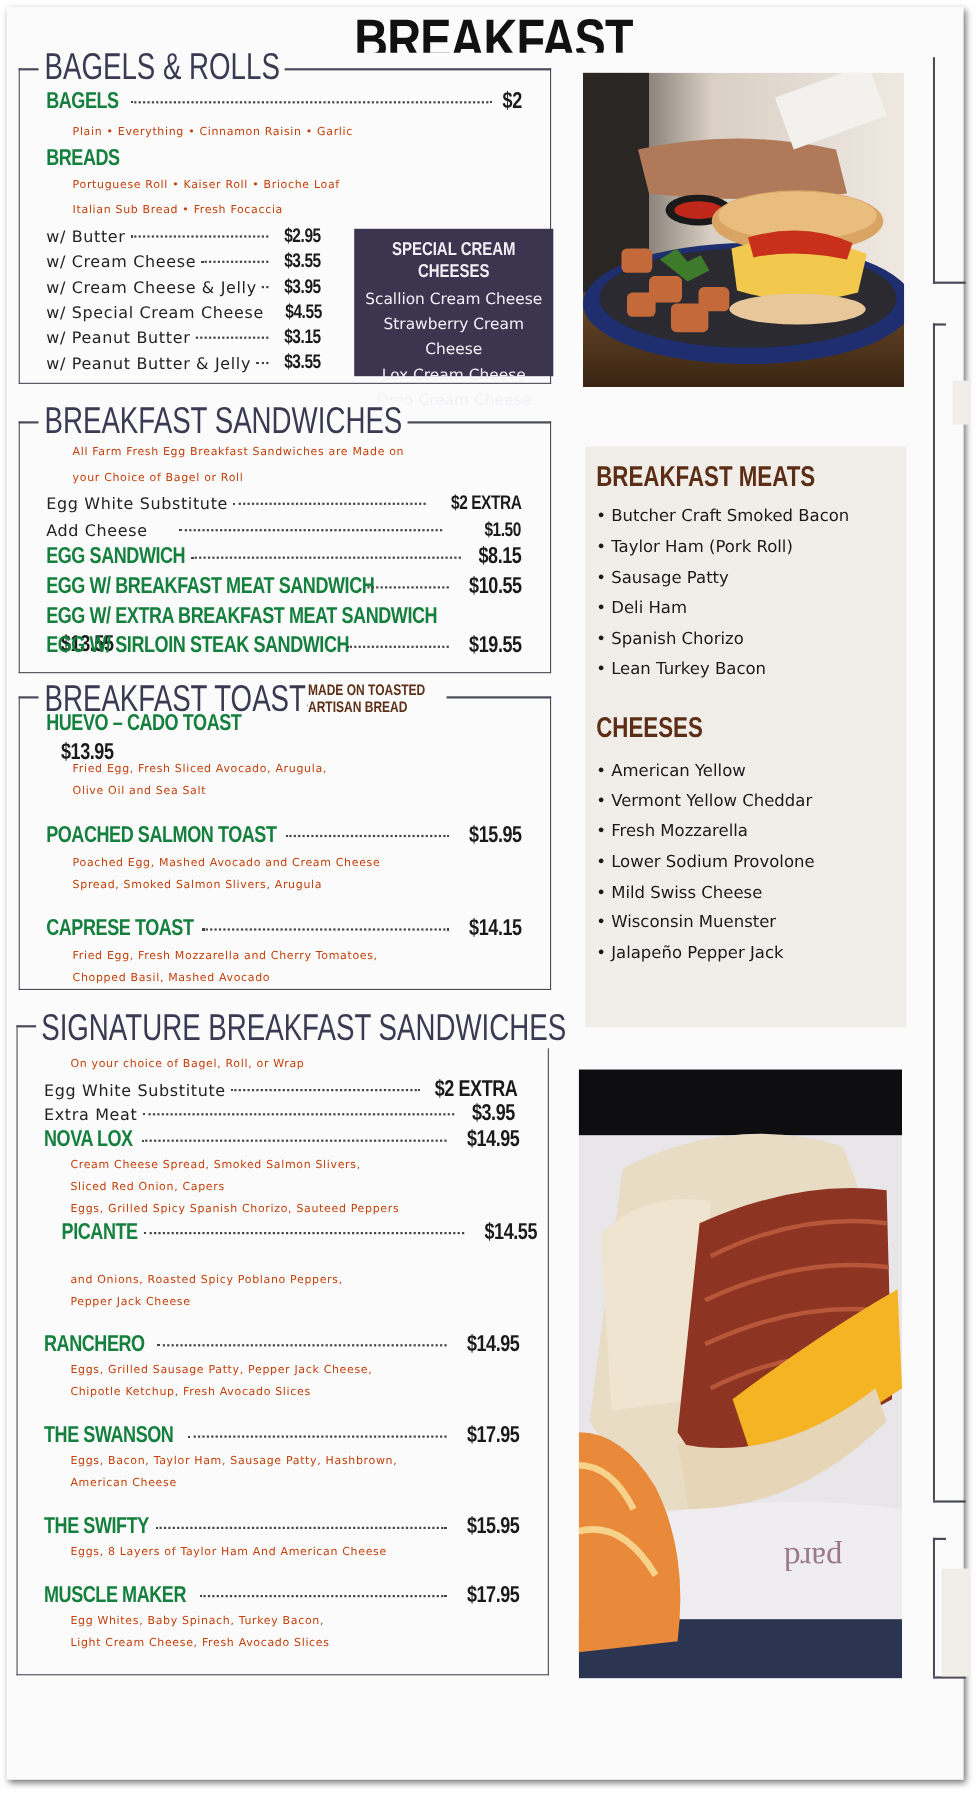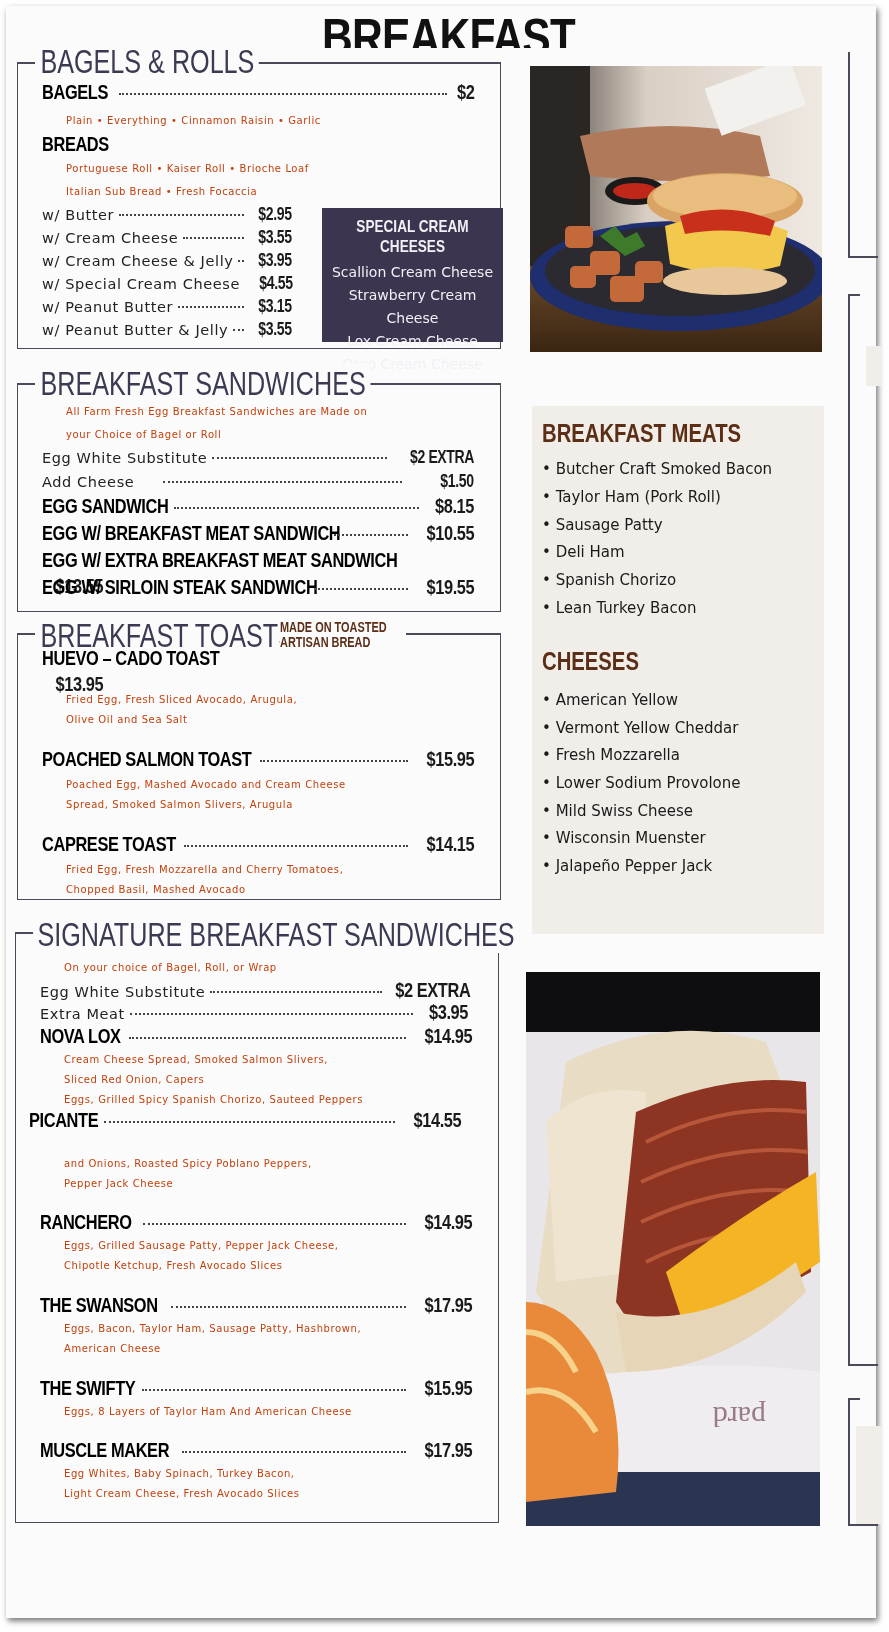--- a/index.html
+++ b/index.html
@@ -35,21 +35,21 @@
   }
   .sec-title {
     position: absolute; font-family: "Liberation Sans", sans-serif; color: #3a3a52;
     font-size: 34px; line-height: 38px; white-space: nowrap; letter-spacing: 0px;
     transform: scaleX(0.74); transform-origin: left center; background: #fbfbfb; padding: 0 6px;
   }
   .row {
     position: absolute; display: flex; align-items: baseline; white-space: nowrap;
   }
   .item-name {
-    font-family: "Liberation Sans", sans-serif; font-weight: bold; color: #000000;
+    font-family: "Liberation Sans", sans-serif; font-weight: bold; color: #15803d;
     font-size: 21px; letter-spacing: -0.5px;
   }
   .dots {
     flex: 1; border-bottom: 2px dotted #444; margin: 0 5px; height: 0; transform: translateY(-4px);
   }
   .price {
     font-family: "Liberation Sans", sans-serif; font-weight: bold; color: #1a1a1a; font-size: 21px; letter-spacing: -0.5px;
   }
   .desc {
     position: absolute; font-size: 10px; color: #c2410c; line-height: 20px; letter-spacing: 0.6px; white-space: nowrap; margin-left: 24px;
@@ -232,21 +232,21 @@
     </div>
 
     <div class="row" style="left:34px; top:1018px; width:432px;">
       <span class="item-name"><span class="squish">NOVA LOX</span></span>
       <span class="dots" style="margin-left:-14px;"></span>
       <span class="price"><span class="squish-r">$14.95</span></span>
     </div>
     <div class="desc" style="left:34px; top:1044px;">Cream Cheese Spread, Smoked Salmon Slivers,</div>
     <div class="desc" style="left:34px; top:1064px;">Sliced Red Onion, Capers</div>
 
-    <div class="row" style="left:23px; top:1102px; width:432px;justify-content:flex-end;">
+    <div class="row" style="left:50px; top:1102px; width:432px;justify-content:flex-end;">
       <span class="item-name"><span class="squish">PICANTE</span></span>
       <span class="dots" style="margin-left:-14px;"></span>
       <span class="price"><span class="squish-r">$14.55</span></span>
     </div>
     <div class="desc" style="left:34px; top:1084px;">Eggs, Grilled Spicy Spanish Chorizo, Sauteed Peppers</div>
     <div class="desc" style="left:34px; top:1148px;">and Onions, Roasted Spicy Poblano Peppers,</div>
     <div class="desc" style="left:34px; top:1168px;">Pepper Jack Cheese</div>
 
     <div class="row" style="left:34px; top:1204px; width:432px;">
       <span class="item-name"><span class="squish">RANCHERO</span></span>

